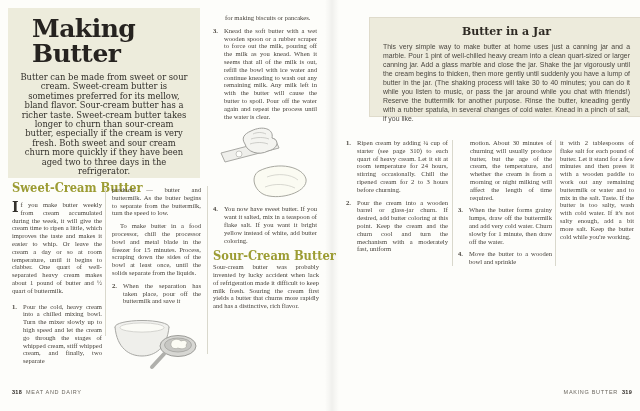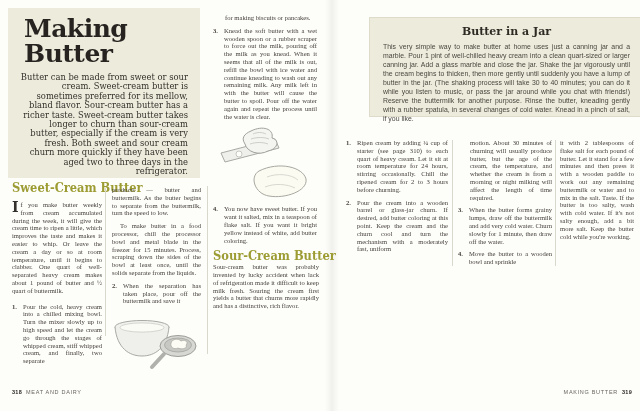--- a/index.html
+++ b/index.html
@@ -8,26 +8,26 @@
     background:#fdfdfa;font-family:"Liberation Serif",serif;color:#47423b;
   }
   .gutter{position:absolute;left:325px;top:0;width:14px;height:411px;
     background:linear-gradient(to right,rgba(0,0,0,0),rgba(0,0,0,0.05) 50%,rgba(0,0,0,0));}
   
   .title-block{
     position:absolute;left:8px;top:8px;width:192px;height:170px;
     background:#edecdc;box-sizing:border-box;padding:8px 12px 8px 12px;
   }
   .book-title{
-    margin:0 0 7px 4px;font-family:"DejaVu Serif",serif;font-weight:bold;
+    margin:0 0 7px 12px;font-family:"DejaVu Serif",serif;font-weight:bold;
     font-size:25px;line-height:25px;letter-spacing:-0.5px;color:#262320;white-space:pre-line;
   }
   .intro{
     margin:0;font-family:"DejaVu Serif",serif;font-size:8.4px;line-height:9.4px;
-    color:#33302b;text-align:right;
+    color:#33302b;text-align:center;
   }
   .sec-heading{
     position:absolute;left:12px;top:180px;margin:0;
     font-family:"DejaVu Serif",serif;font-weight:bold;font-size:13px;color:#9c9c33;
     transform:scaleX(0.88);transform-origin:0 50%;white-space:nowrap;
   }
   .col{position:absolute;font-size:6.6px;line-height:7.8px;text-align:justify;}
   .col p{margin:0 0 5px 0;}
   .dropcap{float:left;font-family:"DejaVu Serif",serif;font-weight:bold;font-size:14px;
     line-height:13px;margin:0 2px 0 0;color:#33302b;}

